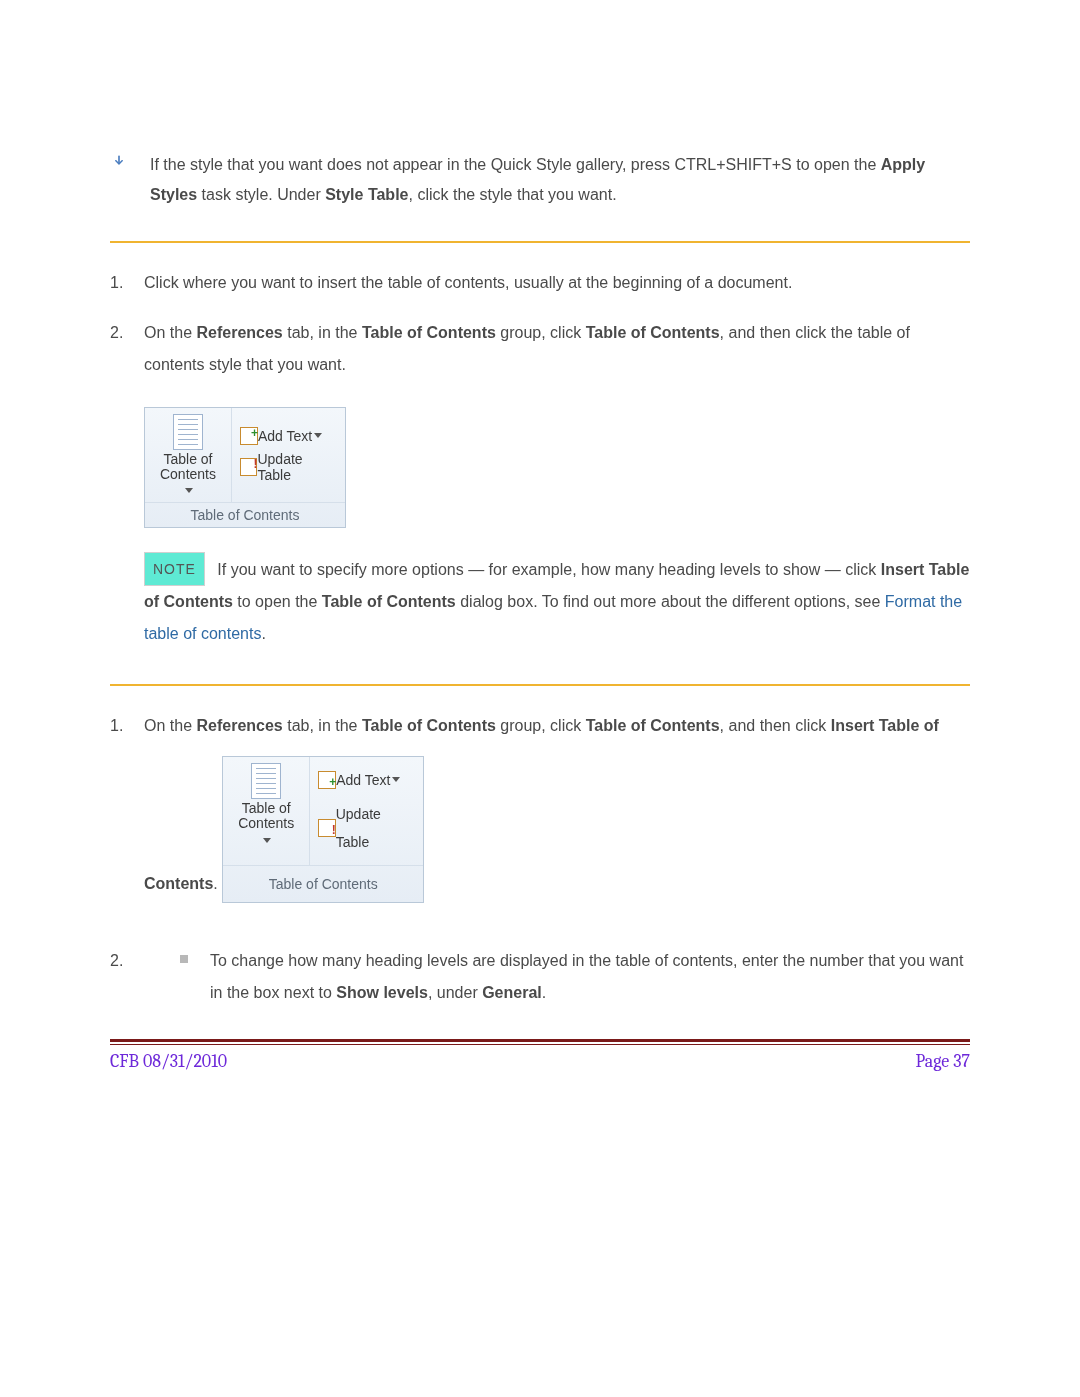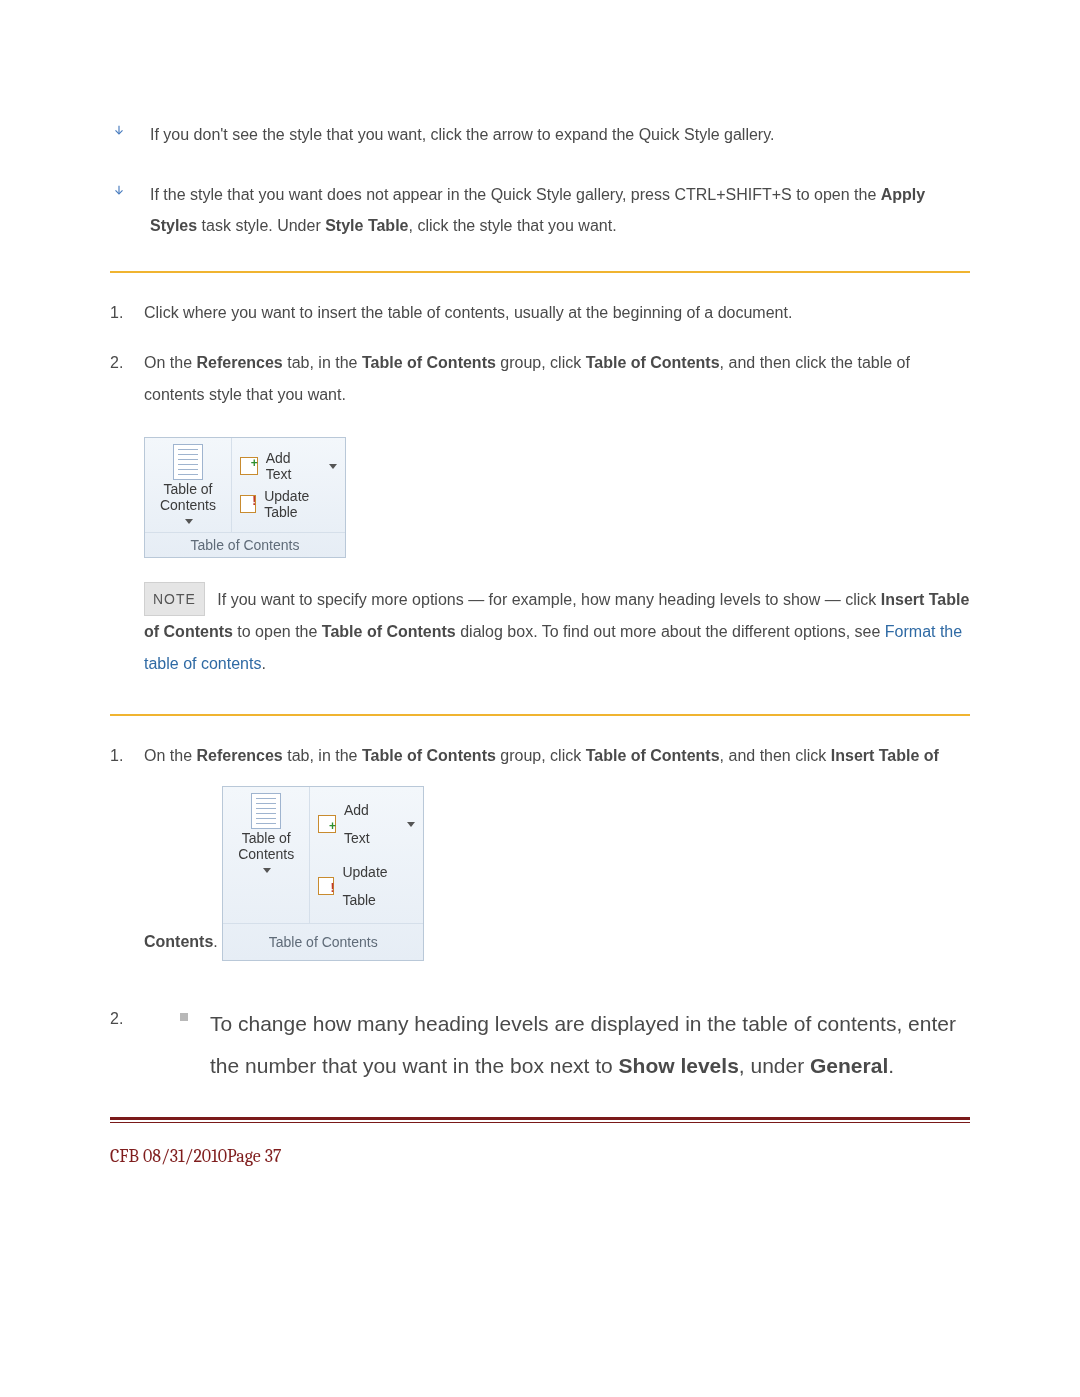--- a/index.html
+++ b/index.html
@@ -134,21 +134,21 @@
   .ribbon-right {
     flex: 1;
     display: flex;
     flex-direction: column;
     justify-content: center;
     padding: 6px 6px;
   }
   .ribbon-cmd {
     display: flex;
     align-items: center;
-    gap: 8px;
+    gap: 0;
     padding: 3px 2px;
   }
   .cmd-icon {
     width: 16px;
     height: 16px;
     background: #fff;
     border: 1px solid #c88b2f;
     position: relative;
   }
   .cmd-icon.addtext::after {
@@ -176,41 +176,41 @@
     color: #5f6b78;
   }
   .note-row {
     margin: 0 0 0 34px;
     font-size: 16px;
     line-height: 2.0;
   }
   .note-badge {
     display: inline-block;
     border: 1px solid #d0d0d0;
-    background: #e5e5e5;
+    background: #5eead4;
     padding: 2px 8px;
     font-size: 14px;
     letter-spacing: 1px;
     color: #555;
     margin-right: 8px;
     vertical-align: 1px;
   }
   .link {
     color: #2f6aa4;
     text-decoration: none;
   }
   .sub-square {
     list-style: none;
     margin: 8px 0 0 0;
     padding: 0 0 0 36px;
   }
   .sub-square li {
     position: relative;
     padding-left: 30px;
-    font-size: 21px;
+    font-size: 16px;
     line-height: 2.0;
     margin-bottom: 24px;
   }
   .sub-square li::before {
     content: "";
     position: absolute;
     left: 0;
     top: 10px;
     width: 8px;
     height: 8px;
@@ -219,41 +219,41 @@
   .footer-rule {
     border: 0;
     border-top: 3px solid #7a1a1a;
     border-bottom: 1px solid #7a1a1a;
     padding-top: 2px;
     margin: 30px 0 6px 0;
     height: 0;
   }
   .footer {
     display: flex;
+    justify-content: space-between;
     font-family: "Cambria", Georgia, "Times New Roman", serif;
     font-size: 18px;
-    color: #7f1d1d;
-    margin-top: 23px;
+    color: #6d28d9;
+    margin-top: 6px;
   }
   .b { font-weight: bold; }
 </style>
 </head>
 <body>
 
 <div class="page">
 
   <ul class="down-bullets">
     <li>
       <svg class="down-arrow-icon" viewBox="0 0 24 24" fill="none" stroke="currentColor" stroke-width="2">
           <path d="M12 3v14"></path>
           <path d="M12 3v0"></path>
           <path d="M6 11l6 6 6-6"></path>
           <path d="M12 3v0" stroke-dasharray="2,2"></path>
         </svg>
-      <span>If you don't see the style that you want, click the arrow to expand the Quick Style gallery.</span>
     </li>
     <li>
       <svg class="down-arrow-icon" viewBox="0 0 24 24" fill="none" stroke="currentColor" stroke-width="2">
           <path d="M12 3v14"></path>
           <path d="M6 11l6 6 6-6"></path>
         </svg>
       <span>
         <span>If the style that you want does not appear in the Quick Style gallery, press CTRL+SHIFT+S to open the </span><span class="b">Apply Styles</span><span> task style. Under </span><span class="b">Style Table</span><span>, click the style that you want.</span>
       </span>
     </li>

